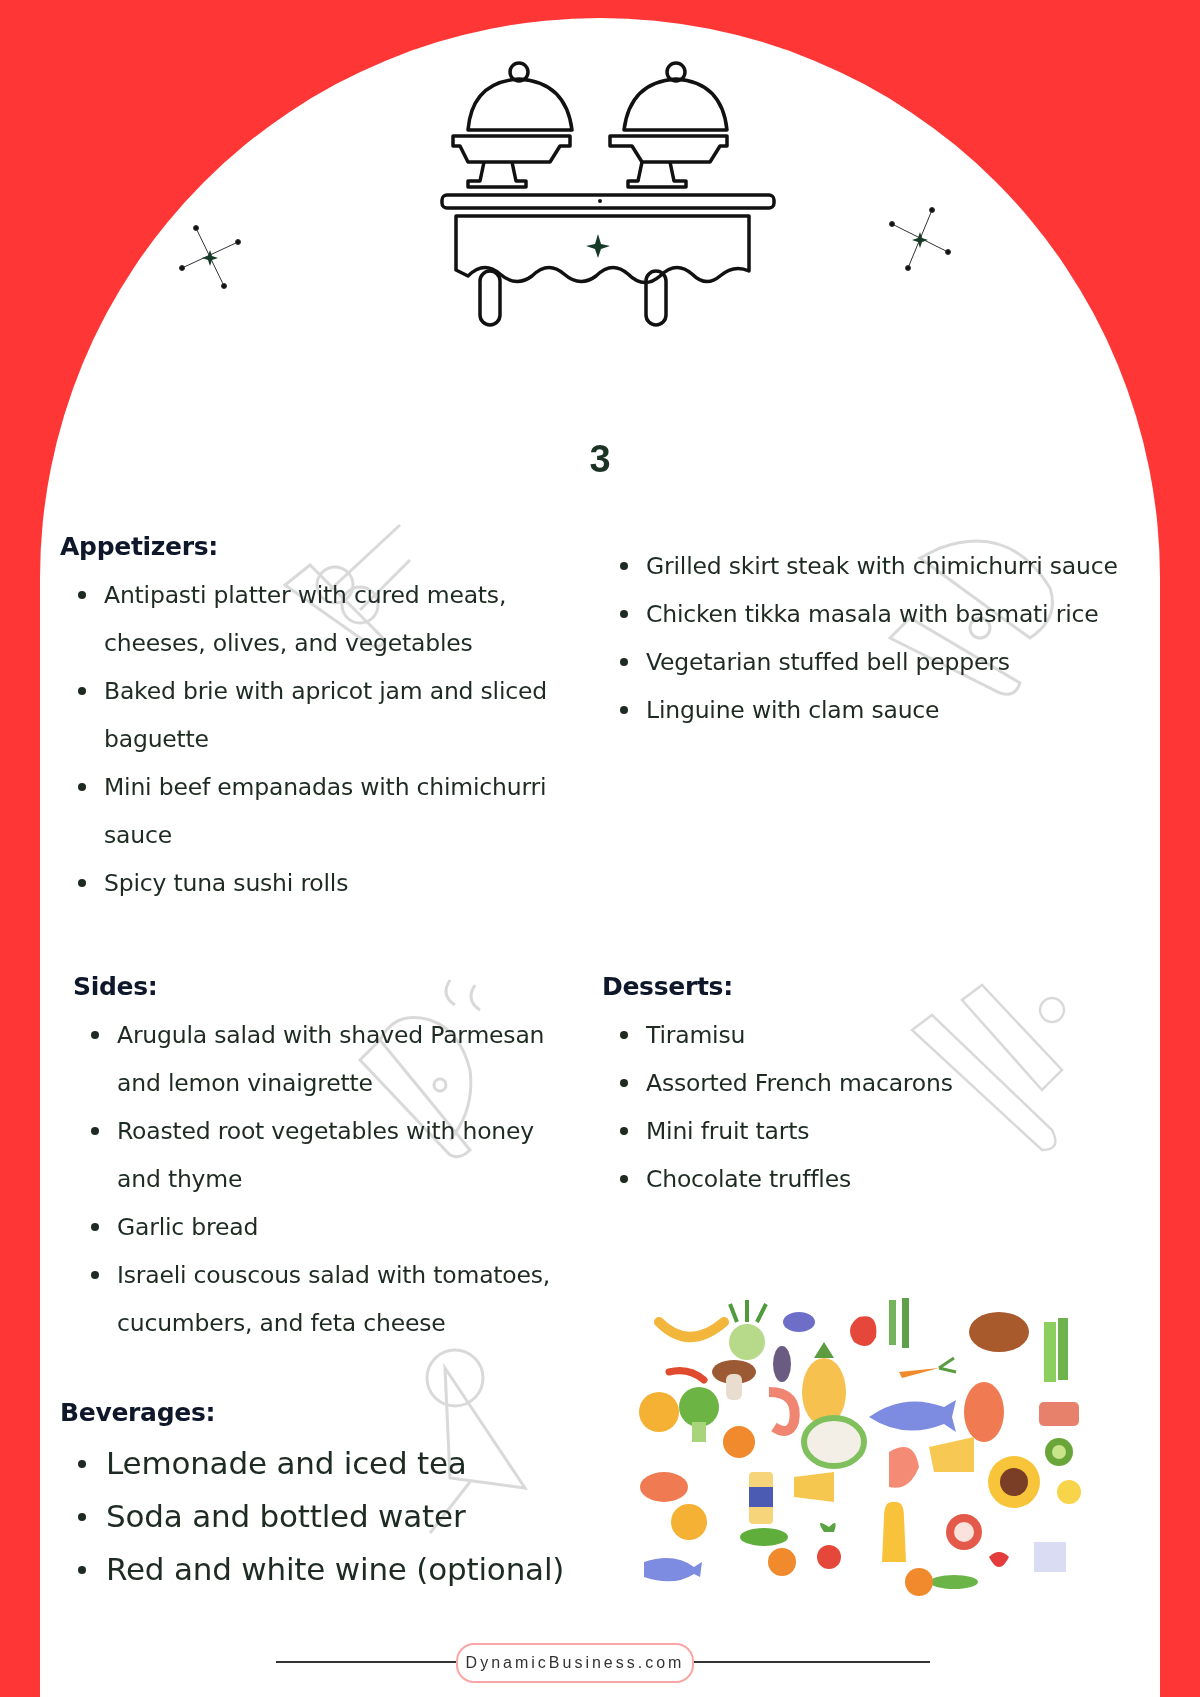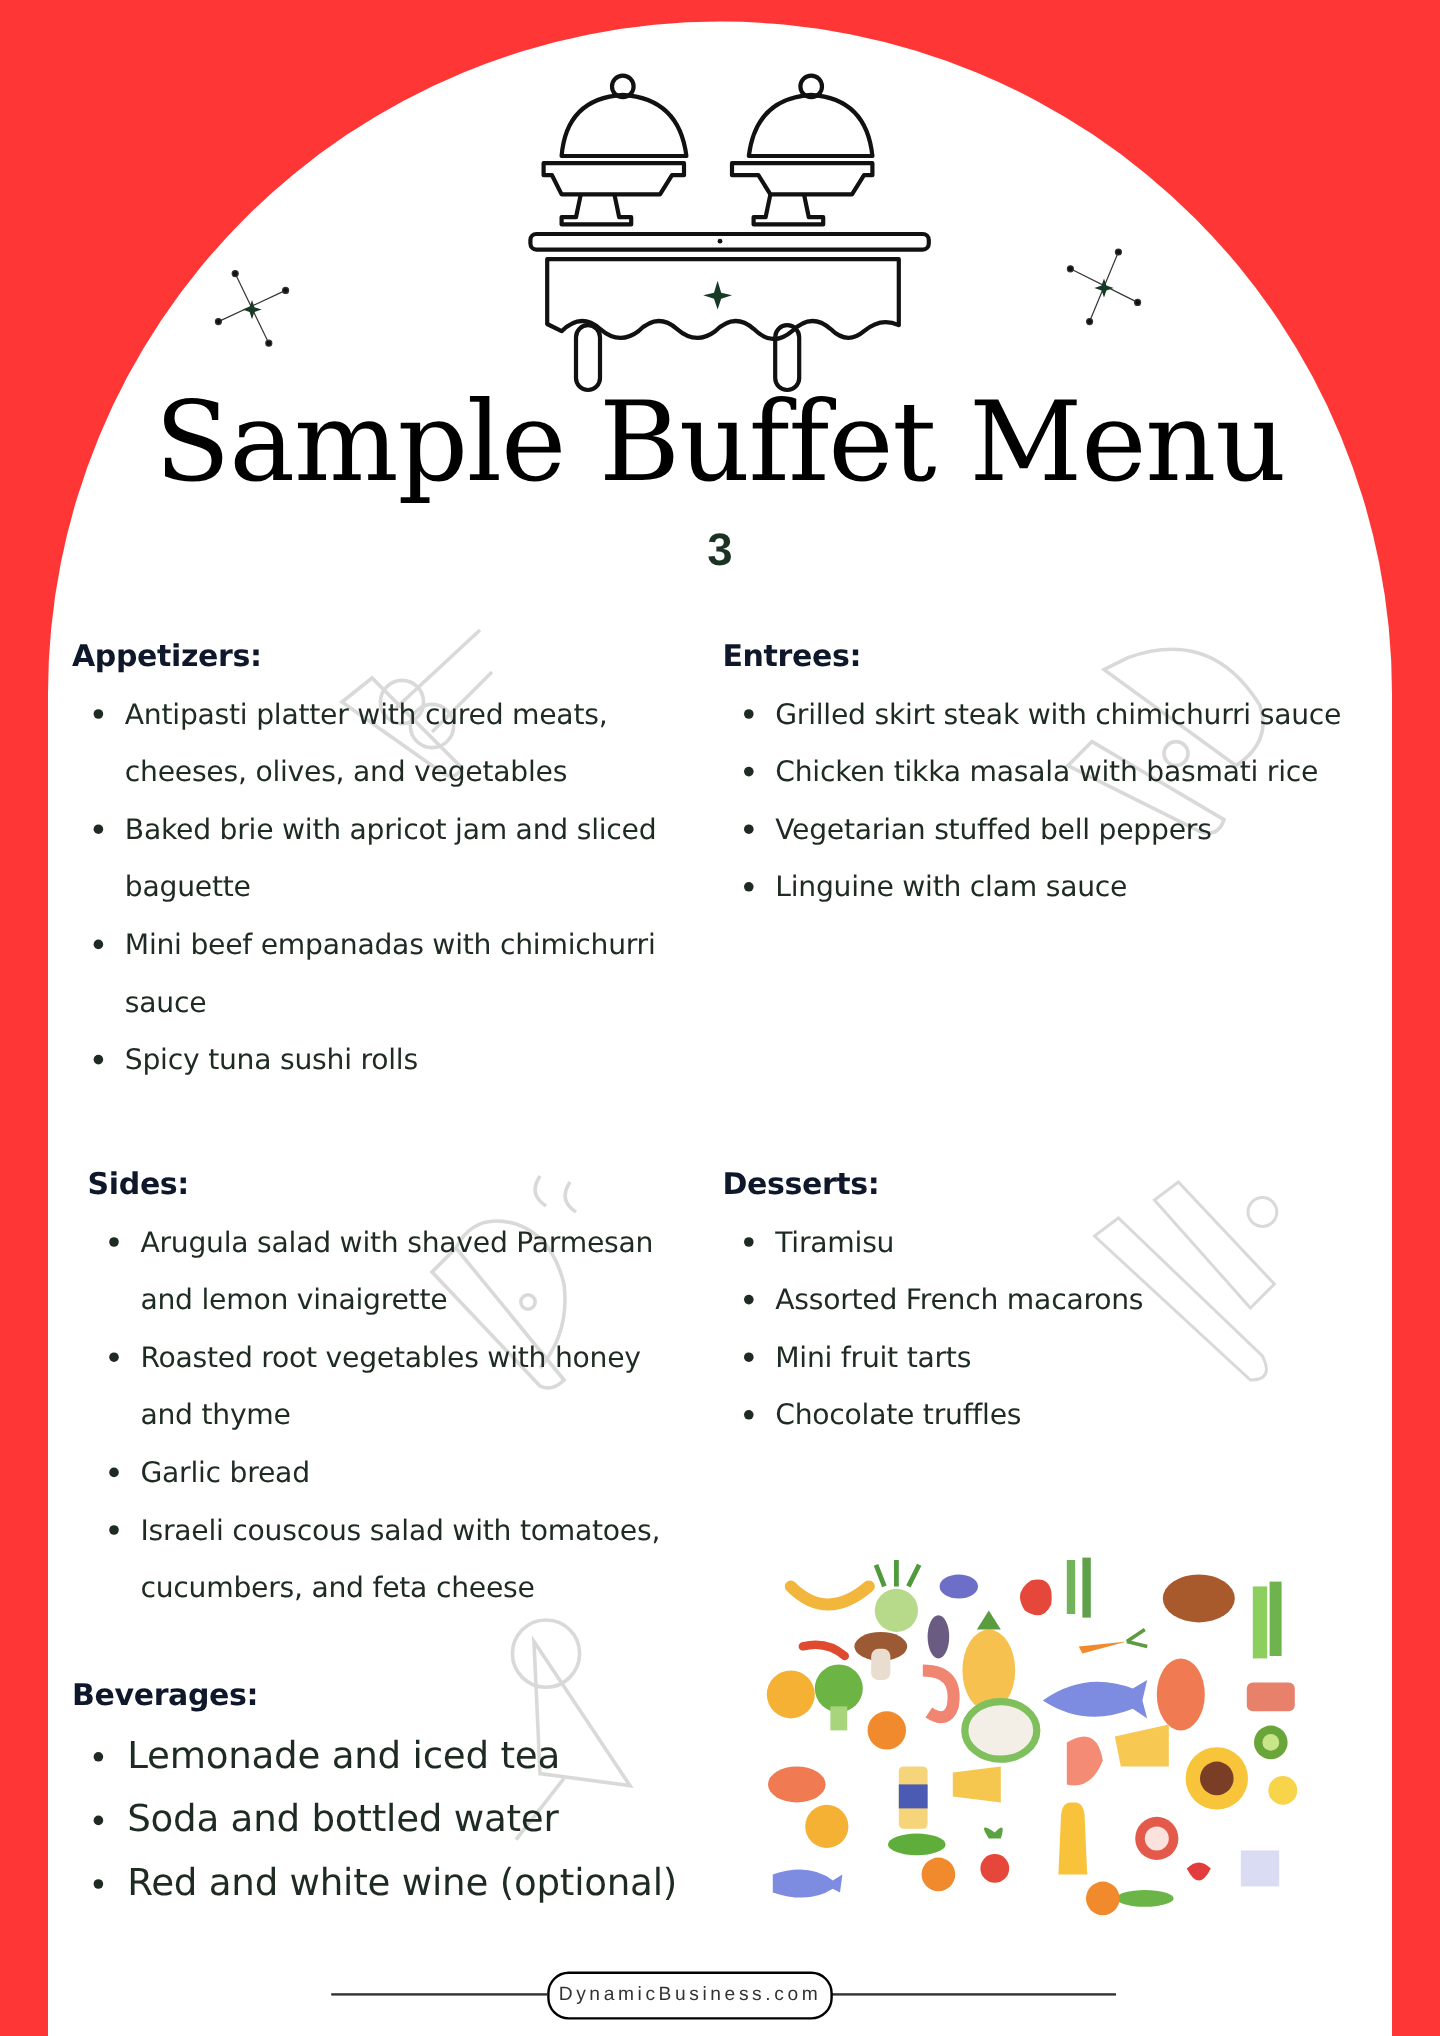--- a/index.html
+++ b/index.html
@@ -12,21 +12,21 @@
   .arch {
     position:absolute; left:40px; top:18px; width:1120px; height:1720px;
     background:#ffffff;
     border-radius:560px 560px 0 0;
   }
   .illus { position:absolute; left:420px; top:38px; width:360px; height:290px; }
   .sparkle { position:absolute; width:70px; height:70px; }
   .title {
     position:absolute; left:0; right:0; top:318px; text-align:center;
     font-family:"DejaVu Serif", "Liberation Serif", serif;
-    font-weight:normal; color:#000000; font-size:92px; letter-spacing:-1px;
+    font-weight:normal; color:#ffffff; font-size:92px; letter-spacing:-1px;
     margin:0; line-height:1.1;
   }
   .subtitle {
     position:absolute; left:0; right:0; top:438px; text-align:center;
     font-size:38px; font-weight:bold; color:#1c3324;
   }
   .section { position:absolute; color:#1c3324; }
   .section h2 {
     margin:0; font-size:25px; font-weight:bold; color:#0f172a;
     font-family:"DejaVu Sans", "Liberation Sans", sans-serif;
@@ -47,21 +47,21 @@
   .watermark { position:absolute; opacity:0.22; }
   .food-pattern {
     position:absolute; left:634px; top:1292px; width:460px; height:306px;
     background:#fff; overflow:hidden;
   }
   .footer-line {
     position:absolute; top:1661px; height:2px; background:#333;
   }
   .footer-pill {
     position:absolute; left:456px; top:1643px; width:234px; height:36px;
-    border:2px solid #000000; border-radius:18px; background:#fff;
+    border:2px solid #fca5a5; border-radius:18px; background:#fff;
     text-align:center; line-height:36px; font-size:16px;
     letter-spacing:3px; color:#333;
   }
 </style>
 </head>
 <body>
 
 <div class="arch"></div>
 
 <svg class="illus" viewBox="0 0 360 290" fill="none" stroke="#111" stroke-width="3.5" stroke-linejoin="round">
@@ -142,21 +142,20 @@
   <h2>Appetizers:</h2>
   <ul style="margin-top:10px;">
     <li style="width:450px;"><span class="bullet"></span><span>Antipasti platter with cured meats, cheeses, olives, and vegetables</span></li>
     <li style="width:460px;"><span class="bullet"></span><span>Baked brie with apricot jam and sliced baguette</span></li>
     <li style="width:460px;"><span class="bullet"></span><span>Mini beef empanadas with chimichurri sauce</span></li>
     <li><span class="bullet"></span><span>Spicy tuna sushi rolls</span></li>
   </ul>
 </div>
 
 <div class="section" style="left:602px;top:532px;width:560px;">
-  <h2>Entrees:</h2>
   <ul style="margin-top:10px;">
     <li><span class="bullet"></span><span>Grilled skirt steak with chimichurri sauce</span></li>
     <li><span class="bullet"></span><span>Chicken tikka masala with basmati rice</span></li>
     <li><span class="bullet"></span><span>Vegetarian stuffed bell peppers</span></li>
     <li><span class="bullet"></span><span>Linguine with clam sauce</span></li>
   </ul>
 </div>
 
 <div class="section" style="left:73px;top:972px;width:520px;">
   <h2>Sides:</h2>

